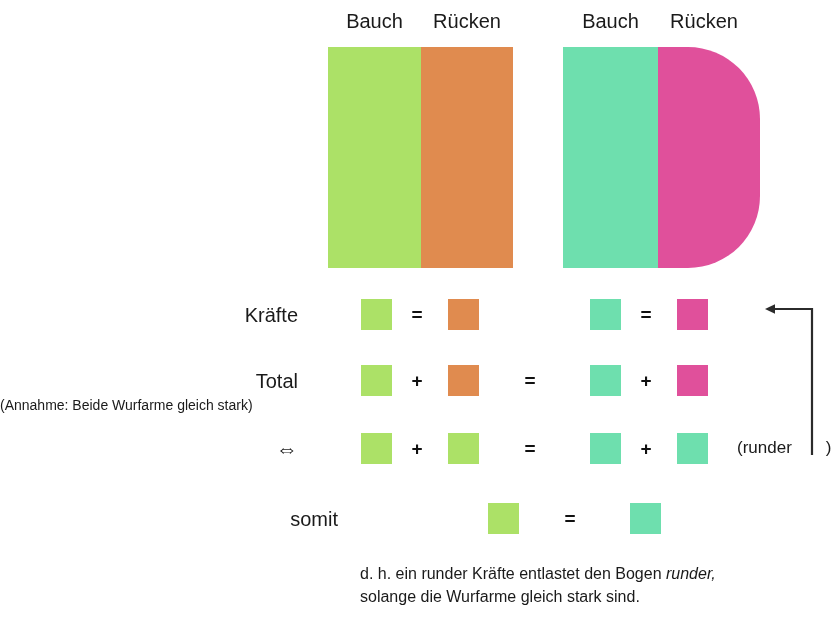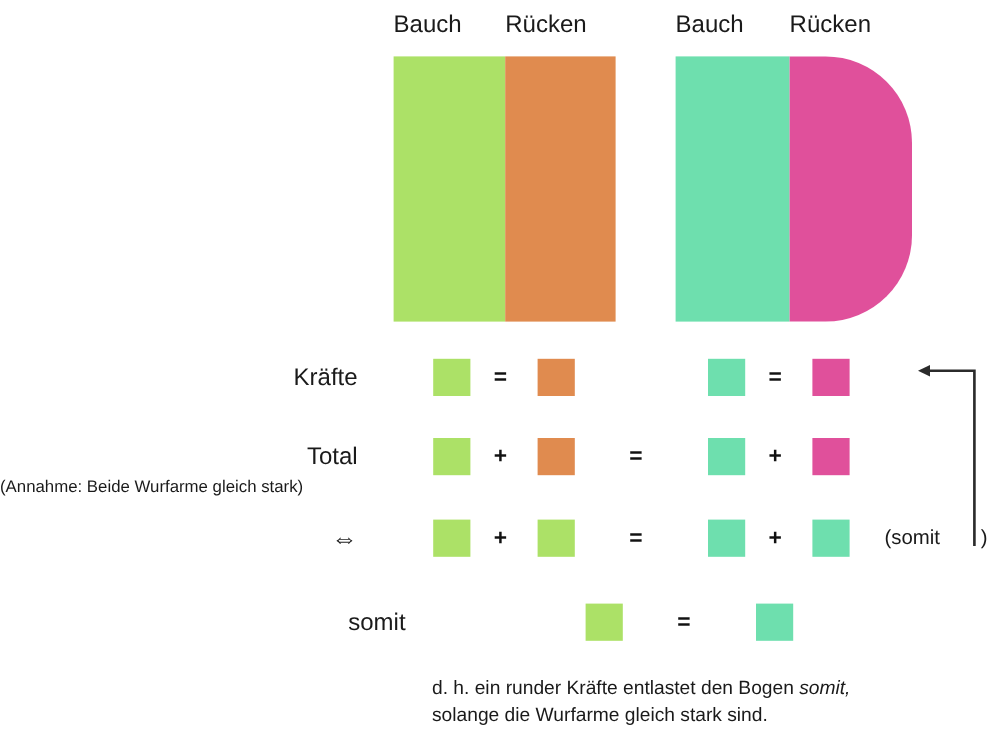--- a/index.html
+++ b/index.html
@@ -15,20 +15,21 @@
     color: #1a1a1a;
     overflow: hidden;
   }
 
   
   .col-header {
     position: absolute;
     top: 8px;
     font-size: 20px;
     line-height: 26px;
+    text-align: center;
     color: #1a1a1a;
     white-space: nowrap;
   }
 
   
   .block { position: absolute; }
 
   #left-belly   { left: 328px; top: 47px; width: 93px;  height: 221px; }
   #left-back    { left: 421px; top: 47px; width: 92px;  height: 221px; }
   #right-belly  { left: 563px; top: 47px; width: 95px;  height: 221px; }
@@ -170,24 +171,24 @@
 </div>
 
 <div class="eq-row" style="top:502px;margin-left:40px;">
   <div class="row-label">somit</div>
   <div class="swatch s1b" id="r4-s1" style="background: rgb(172, 225, 103);"></div>
   <div class="op oMb">=</div>
   <div class="swatch s3b" id="r4-s3" style="background: rgb(110, 223, 174);"></div>
 </div>
 
 <div id="wegen-text">
-  <span>(somit</span><span style="display:inline-block;width:34px;"></span><span>)</span>
+  <span>(runder</span><span style="display:inline-block;width:34px;"></span><span>)</span>
 </div>
 
 <svg id="arrow-svg" viewBox="0 0 64 162">
   <path d="M 54 155 L 54 9 L 13 9" fill="none" stroke="#2b2b2b" stroke-width="2.2" stroke-linecap="butt" stroke-linejoin="miter"></path>
   <path d="M 7 9 L 17 4.2 L 17 13.8 Z" fill="#2b2b2b"></path>
 </svg>
 
 <div id="conclusion">
-  <span>d. h. ein runder Kräfte entlastet den Bogen </span><em>somit,</em><br>
+  <span>d. h. ein runder Kräfte entlastet den Bogen </span><em>runder,</em><br>
   <span>solange die Wurfarme gleich stark sind.</span>
 </div>
 
 </body></html>

